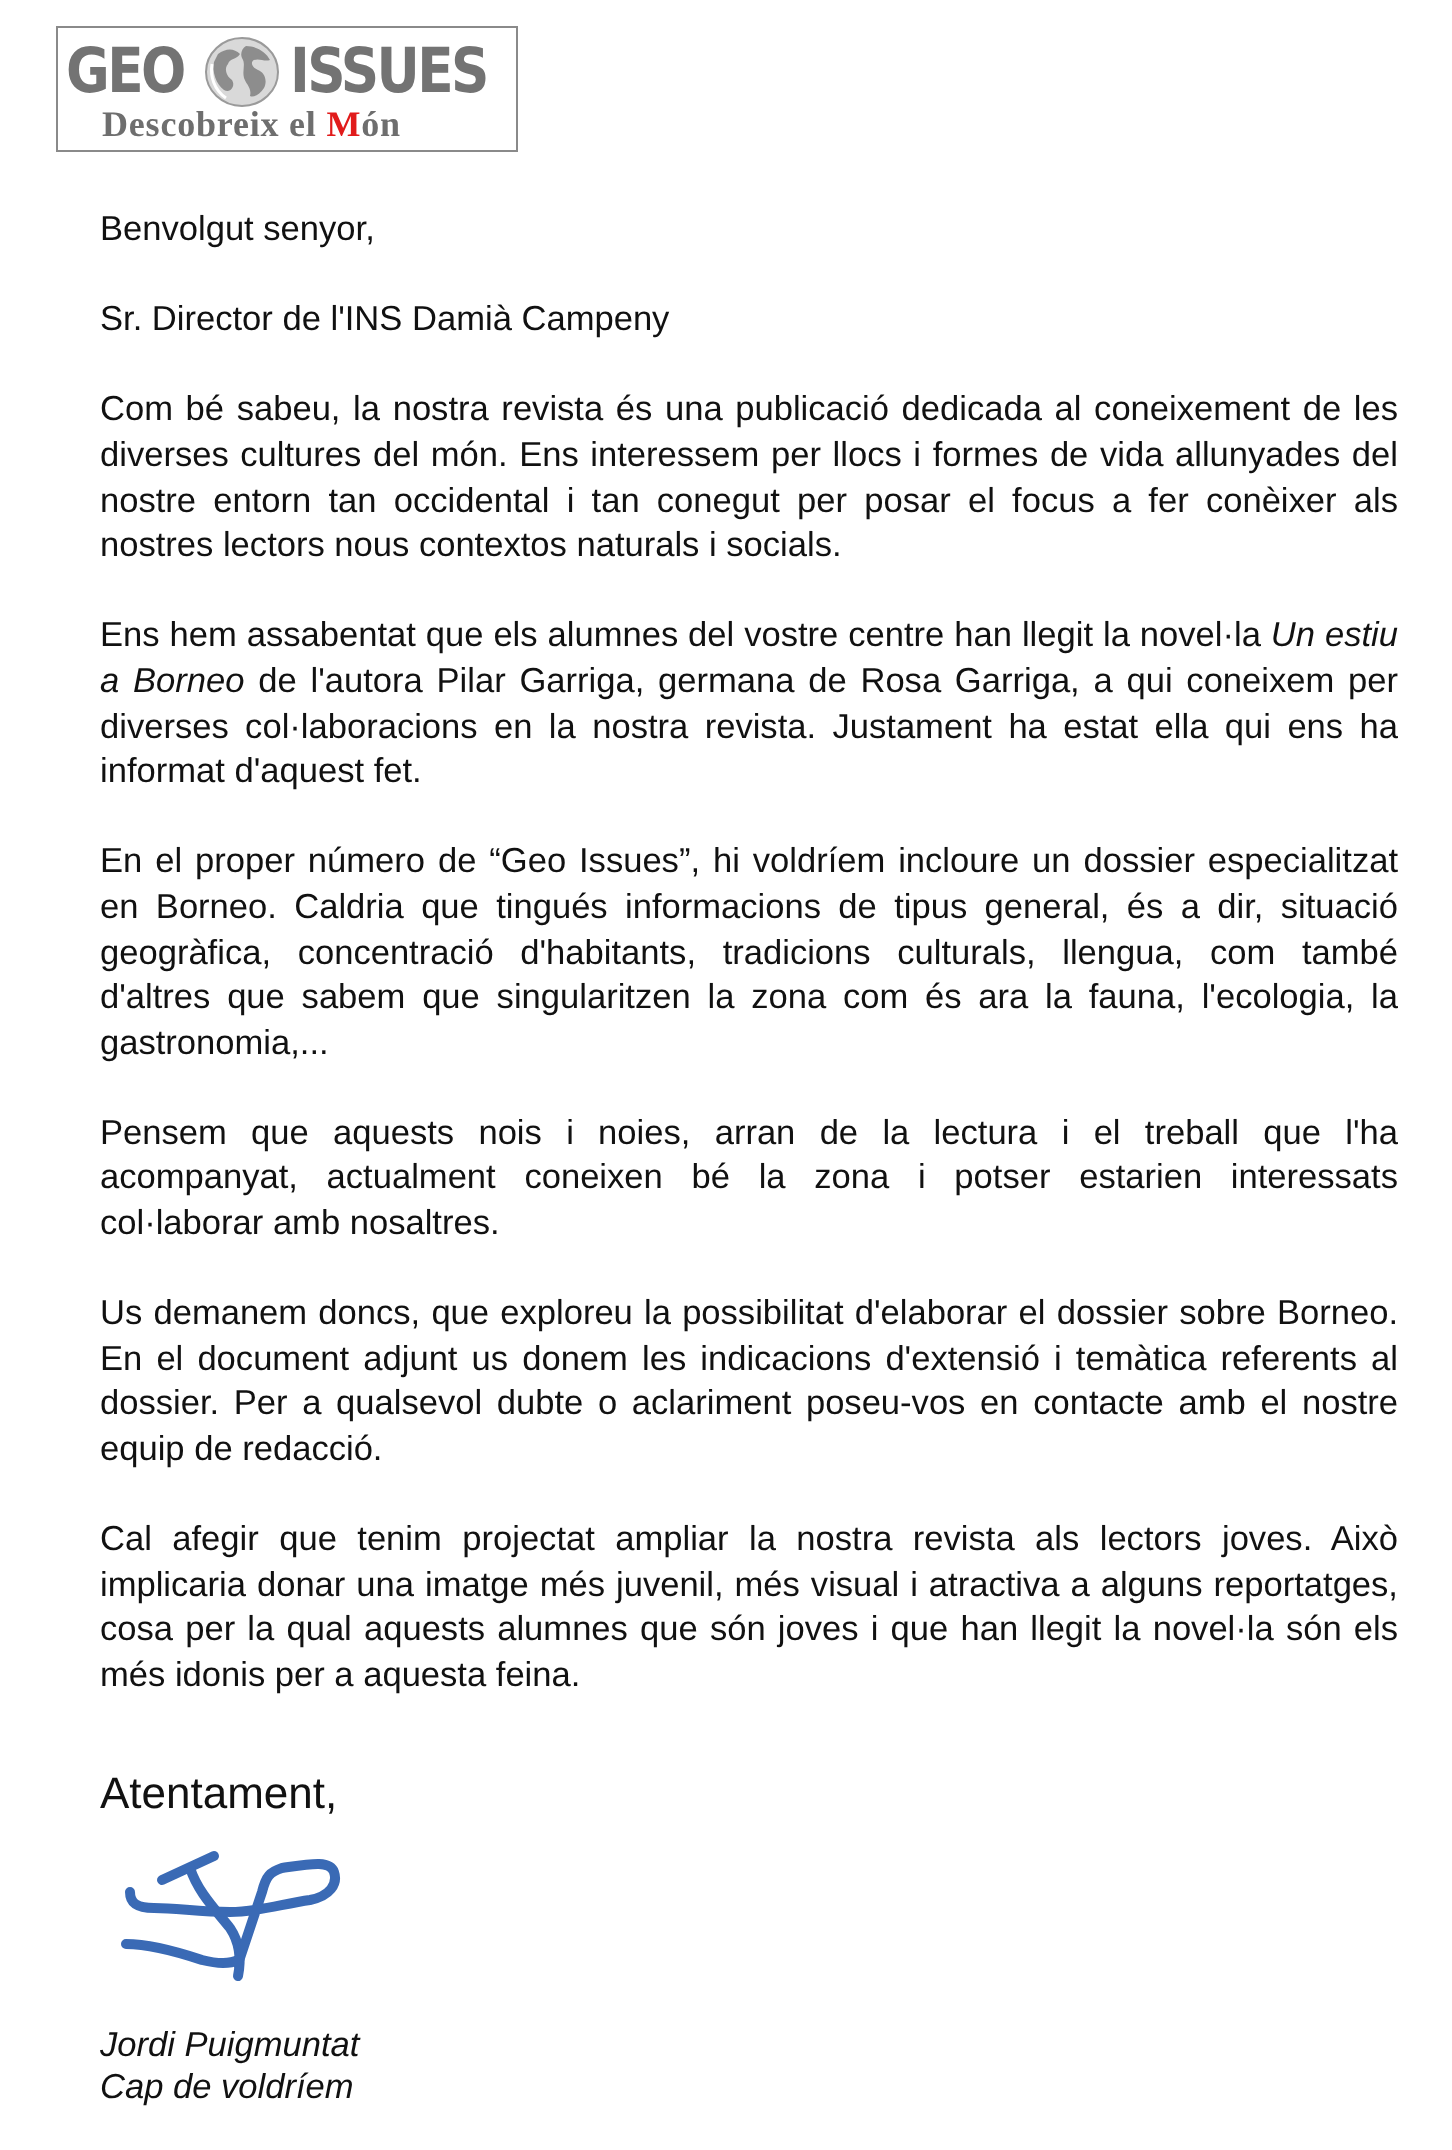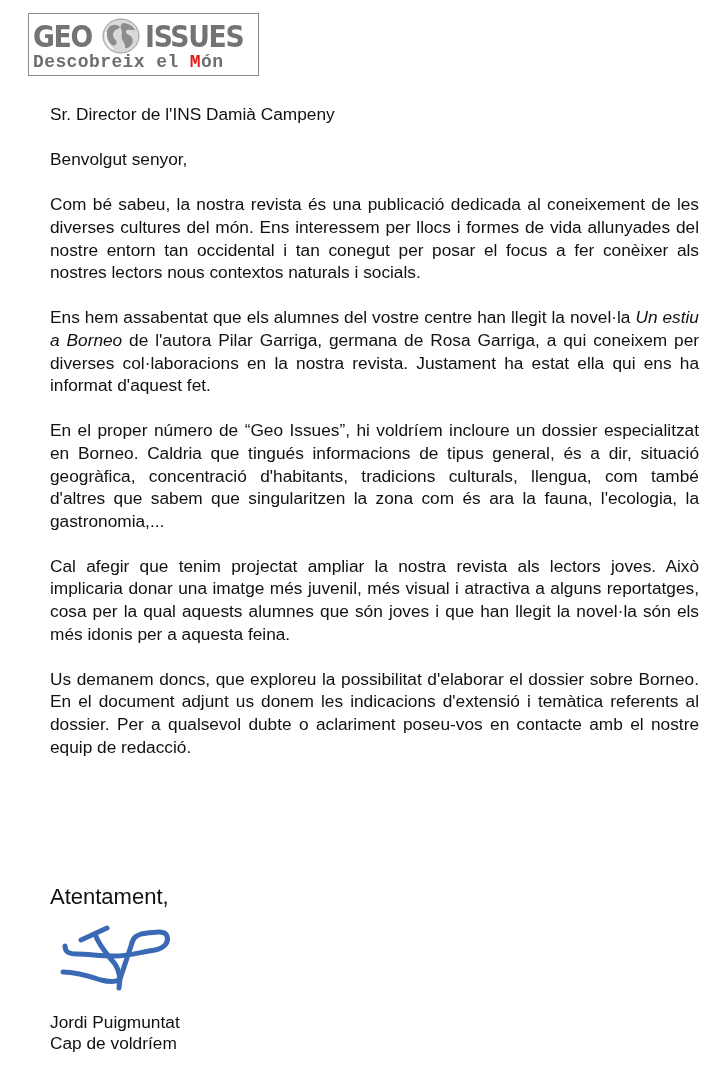--- a/index.html
+++ b/index.html
@@ -45,23 +45,23 @@
       width: 44px;
       height: 36px;
       display: flex;
       align-items: center;
       justify-content: center;
       margin-left: 2px;
       margin-right: 4px;
     }
     .logo-tagline {
       position: absolute;
-      left: 4px;
+      left: 22px;
       top: 38px;
-      font-family: Liberation Mono, monospace;
+      font-family: Liberation Serif, serif;
       font-weight: bold;
       font-size: 18px;
       color: #6e6e6e;
       letter-spacing: 0.4px;
       white-space: nowrap;
     }
     .logo-tagline .accent { color: #e11b1b; }
 
     .letter {
       position: absolute;
@@ -71,21 +71,21 @@
       font-size: 17.3px;
       line-height: 22.6px;
     }
     .letter p {
       margin: 0 0 22.6px 0;
       text-align: justify;
     }
     .letter p.noj { text-align: left; }
     .closing { position: absolute; left: 50px; top: 884px; font-size: 22px; }
     .signature { position: absolute; left: 55px; top: 920px; width: 130px; height: 75px; }
-    .signer { position: absolute; left: 50px; top: 1012px; font-size: 17.3px; line-height: 21px; }
+    .signer { position: absolute; left: 50px; top: 1012px; font-size: 17.3px; line-height: 21px; font-style: italic; }
   </style>
 </head>
 <body>
 
 <div class="logo">
   <div class="logo-top">
     <span class="logo-word geo">GEO</span>
     <span class="logo-globe">
       <svg width="40" height="36" viewBox="0 0 40 36">
         <ellipse cx="20" cy="18" rx="18" ry="17" fill="#d9d9d9" stroke="#9a9a9a" stroke-width="1"></ellipse>
@@ -95,27 +95,28 @@
       </svg>
     </span>
     <span class="logo-word issues">ISSUES</span>
   </div>
   <div class="logo-tagline">
     <span>Descobreix el </span><span class="accent">M</span><span>ón</span>
   </div>
 </div>
 
 <div class="letter">
+  <p class="noj">Benvolgut senyor,</p>
   <p class="noj">Sr. Director de l'INS Damià Campeny</p>
-  <p class="noj">Benvolgut senyor,</p>
   <p>Com bé sabeu, la nostra revista és una publicació dedicada al coneixement de les diverses cultures del món. Ens interessem per llocs i formes de vida allunyades del nostre entorn tan occidental i tan conegut per posar el focus a fer conèixer als nostres lectors nous contextos naturals i socials.</p>
   <p><span>Ens hem assabentat que els alumnes del vostre centre han llegit la novel·la </span><em>Un estiu a Borneo</em><span> de l'autora Pilar Garriga, germana de Rosa Garriga, a qui coneixem per diverses col·laboracions en la nostra revista. Justament ha estat ella qui ens ha informat d'aquest fet.</span></p>
   <p>En el proper número de “Geo Issues”, hi voldríem incloure un dossier especialitzat en Borneo. Caldria que tingués informacions de tipus general, és a dir, situació geogràfica, concentració d'habitants, tradicions culturals, llengua, com també d'altres que sabem que singularitzen la zona com és ara la fauna, l'ecologia, la gastronomia,...</p>
+  <p>Pensem que aquests nois i noies, arran de la lectura i el treball que l'ha acompanyat, actualment coneixen bé la zona i potser estarien interessats col·laborar amb nosaltres.</p>
+  <p>Us demanem doncs, que exploreu la possibilitat d'elaborar el dossier sobre Borneo. En el document adjunt us donem les indicacions d'extensió i temàtica referents al dossier. Per a qualsevol dubte o aclariment poseu-vos en contacte amb el nostre equip de redacció.</p>
   <p>Cal afegir que tenim projectat ampliar la nostra revista als lectors joves. Això implicaria donar una imatge més juvenil, més visual i atractiva a alguns reportatges, cosa per la qual aquests alumnes que són joves i que han llegit la novel·la són els més idonis per a aquesta feina.</p>
-  <p>Us demanem doncs, que exploreu la possibilitat d'elaborar el dossier sobre Borneo. En el document adjunt us donem les indicacions d'extensió i temàtica referents al dossier. Per a qualsevol dubte o aclariment poseu-vos en contacte amb el nostre equip de redacció.</p>
 </div>
 
 <div class="closing">Atentament,</div>
 
 <div class="signature">
   <svg width="130" height="75" viewBox="0 0 130 75">
     <g fill="none" stroke="#3a6ab5" stroke-width="5" stroke-linecap="round" stroke-linejoin="round">
       <path d="M26 20 L52 8"></path>
       <path d="M40 14 C44 26 52 34 60 44 C64 50 66 58 64 68"></path>
       <path d="M10 26 C10 32 14 34 22 34 C34 34 44 36 60 36 C74 36 86 32 100 30 C110 28 114 22 112 16 C110 10 100 12 86 14 C80 16 78 18 76 26 C72 38 68 50 64 62"></path>

